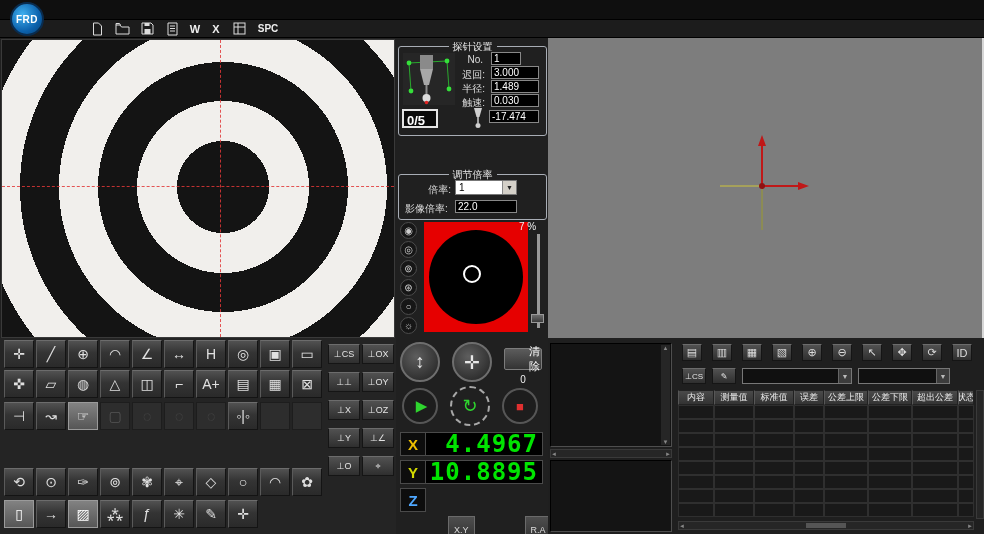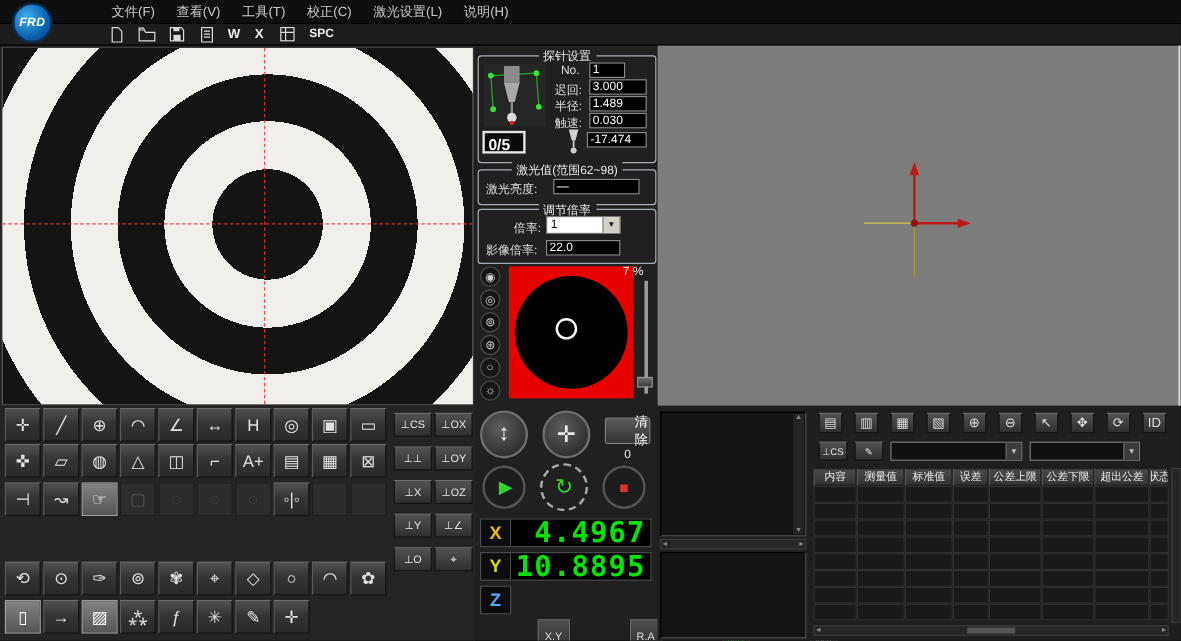--- a/index.html
+++ b/index.html
@@ -5,21 +5,21 @@
   html,body{margin:0;padding:0;background:#000;}
   #app{position:relative;width:984px;height:534px;background:#202020;overflow:hidden;
        font-family:"Liberation Sans",sans-serif;color:#ddd;font-size:11px;}
 
   
   #menubar{position:absolute;left:0;top:0;right:0;height:20px;background:#0f0f0f;display:flex;align-items:center;padding-left:84px;box-sizing:border-box;border-bottom:1px solid #000;}
   .menu-item{font-size:11px;color:#c9c9c9;padding:0 9px;line-height:20px;cursor:default;white-space:nowrap;}
   #logo{position:absolute;left:10px;top:2px;width:34px;height:34px;border-radius:50%;z-index:9;
         background:radial-gradient(circle at 35% 35%,#3fb0f0,#0c62ad 60%,#063f73);
         border:2px solid #0a2c4e;box-sizing:border-box;display:flex;align-items:center;justify-content:center;}
-  #logo span{color:#fff;font-weight:bold;font-style:italic;font-size:10px;letter-spacing:.5px;}
+  #logo span{color:#fff;font-weight:bold;font-size:10px;letter-spacing:.5px;}
   #mtoolbar{position:absolute;left:0;top:20px;right:0;height:18px;background:#1c1c1c;border-bottom:1px solid #000;display:flex;align-items:center;gap:7px;padding-left:88px;box-sizing:border-box;}
   .tb-btn{width:18px;height:15px;display:flex;align-items:center;justify-content:center;cursor:pointer;}
   .tb-btn.letter{font-size:11px;font-weight:bold;color:#eee;width:14px;}
   .tb-btn.wide{width:26px;font-size:10px;}
 
   
   #camera{position:absolute;left:2px;top:40px;width:392px;height:297px;background:#f0eeeb;overflow:hidden;outline:1px solid #3a3a3a;}
   .bullseye{position:absolute;inset:0;background:
      radial-gradient(circle at 221px 147px,
        #141414 0 46px,#f1efec 46px 86px,#141414 86px 125px,#f1efec 125px 164px,
@@ -117,28 +117,20 @@
   .hthumb{width:40px;height:5px;background:#555;}
 </style>
 </head>
 <body>
 
 <div id="app">
 
   <div id="menubar">
     <div id="logo">
         <span>FRD</span>
-      </div>
-    <div style="display:flex">
-        <div class="menu-item">文件(F)</div>
-        <div class="menu-item">查看(V)</div>
-        <div class="menu-item">工具(T)</div>
-        <div class="menu-item">校正(C)</div>
-        <div class="menu-item">激光设置(L)</div>
-        <div class="menu-item">说明(H)</div>
       </div>
   </div>
 
   <div id="mtoolbar">
     <div class="tb-btn">
       <svg width="13" height="14" viewBox="0 0 13 14">
           <path d="M2.5 1h5l3 3v9h-8z" fill="none" stroke="#ddd"></path>
         </svg>
     </div>
     <div class="tb-btn">
@@ -204,25 +196,20 @@
     <span class="fvalue" style="left:92px;top:47px;width:48px">0.030</span>
     <span id="probe-counter">0/5</span>
     <svg id="probe-mini" viewBox="0 0 14 22">
       <polygon points="3,1 11,1 8.5,10 5.5,10" fill="#cfcfcf"></polygon>
         <line x1="7" y1="10" x2="7" y2="16" stroke="#cfcfcf" stroke-width="1.5"></line>
         <circle cx="7" cy="18.5" r="2.5" fill="#cfcfcf"></circle>
     </svg>
     <span class="fvalue" style="left:90px;top:63px;width:50px">-17.474</span>
   </div>
 
-  <div class="gbox" id="laser-box">
-    <span class="legend">激光值(范围62~98)</span>
-    <span class="flabel" style="left:6px;top:9px;width:52px;text-align:left">激光亮度:</span>
-    <span class="fvalue" style="left:62px;top:7px;width:72px">—</span>
-  </div>
 
   <div class="gbox" id="zoom-box">
     <span class="legend">调节倍率</span>
     <span class="flabel" style="left:22px;top:8px;width:30px">倍率:</span>
     <div class="combo" style="left:56px;top:5px;width:62px">
       <span>1</span>
       <span class="caret">▼</span>
     </div>
     <span class="flabel" style="left:6px;top:27px;width:46px;text-align:left">影像倍率:</span>
     <span class="fvalue" style="left:56px;top:25px;width:62px">22.0</span>

